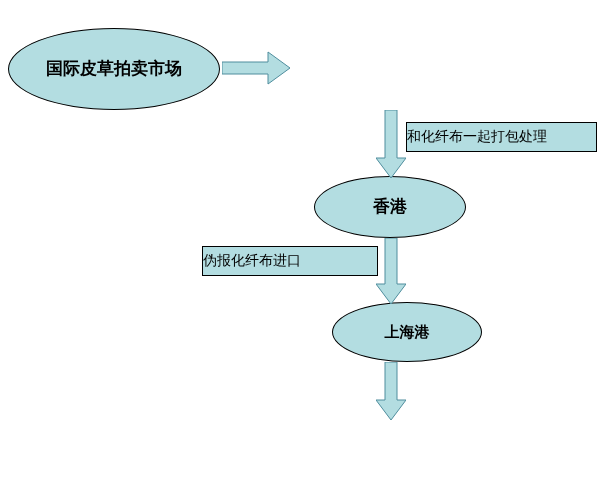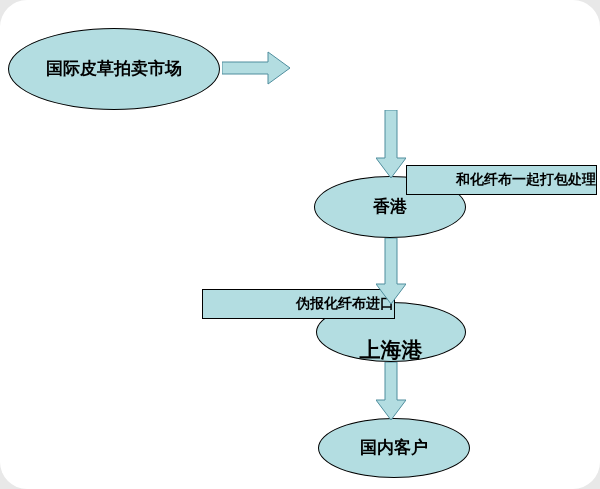--- a/index.html
+++ b/index.html
@@ -12,57 +12,55 @@
   }
   *{box-sizing:border-box;margin:0;padding:0;}
   html,body{background:#e8e8e8;}
   .canvas{
     position:relative;
     width:600px;height:489px;
     background:var(--bg);
     font-family:"Liberation Sans","DejaVu Sans",sans-serif;
     color:var(--text);
     overflow:hidden;
-    border-radius:27px;
   }
   .node{
     position:absolute;
     background:var(--node-fill);
     border:1px solid var(--node-border);
     border-radius:50%;
     display:flex;align-items:center;justify-content:center;
     font-weight:bold;text-align:center;
     line-height:1.1;
   }
   .annotation{
     position:absolute;
     background:var(--node-fill);
     border:1px solid var(--node-border);
-    display:flex;align-items:center;justify-content:flex-end;
-    font-weight:bold;text-align:center;
+    display:flex;align-items:center;justify-content:flex-start;
+    font-weight:normal;text-align:center;
     white-space:nowrap;
-    margin-top:43px;
   }
   .arrow{position:absolute;}
   .arrow polygon{
     fill:var(--arrow-fill);
     stroke:var(--arrow-stroke);
     stroke-width:1;
   }
 
   
   #node-auction   {left:8px;   top:28px;  width:212px; height:82px; font-size:17px;}
   #node-broker    {left:288px; top:26px;  width:218px; height:84px; font-size:18px;}
   #node-hongkong  {left:314px; top:176px; width:152px; height:62px; font-size:17px;}
-  #node-shanghai  {left:316px; top:302px; width:150px; height:60px; font-size:21px;align-items:flex-end;}
+  #node-shanghai  {left:332px; top:302px; width:150px; height:60px; font-size:15px;}
   #node-customers {left:318px; top:418px; width:152px; height:60px; font-size:17px;}
 
   
   #box-pack      {left:406px; top:122px; width:191px; height:30px; font-size:14px;}
-  #box-declare   {left:202px; top:246px; width:193px; height:30px; font-size:14px;}
+  #box-declare   {left:202px; top:246px; width:176px; height:30px; font-size:14px;}
   #box-clearance {left:404px; top:367px; width:187px; height:30px; font-size:14px;}
 
   
   #arrow-right  {left:222px; top:50px;  width:68px; height:36px;}
   #arrow-down-1 {left:376px; top:110px; width:30px; height:68px;}
   #arrow-down-2 {left:376px; top:238px; width:30px; height:66px;}
   #arrow-down-3 {left:376px; top:362px; width:30px; height:58px;}
 </style>
 </head>
 <body>
@@ -75,23 +73,20 @@
 
 
   <div class="node" id="node-hongkong">
     <span>香港</span>
   </div>
 
   <div class="node" id="node-shanghai">
     <span>上海港</span>
   </div>
 
-  <div class="node" id="node-customers">
-    <span>国内客户</span>
-  </div>
 
   <div class="annotation" id="box-pack">
     <span>和化纤布一起打包处理</span>
   </div>
 
   <div class="annotation" id="box-declare">
     <span>伪报化纤布进口</span>
   </div>
 
 

